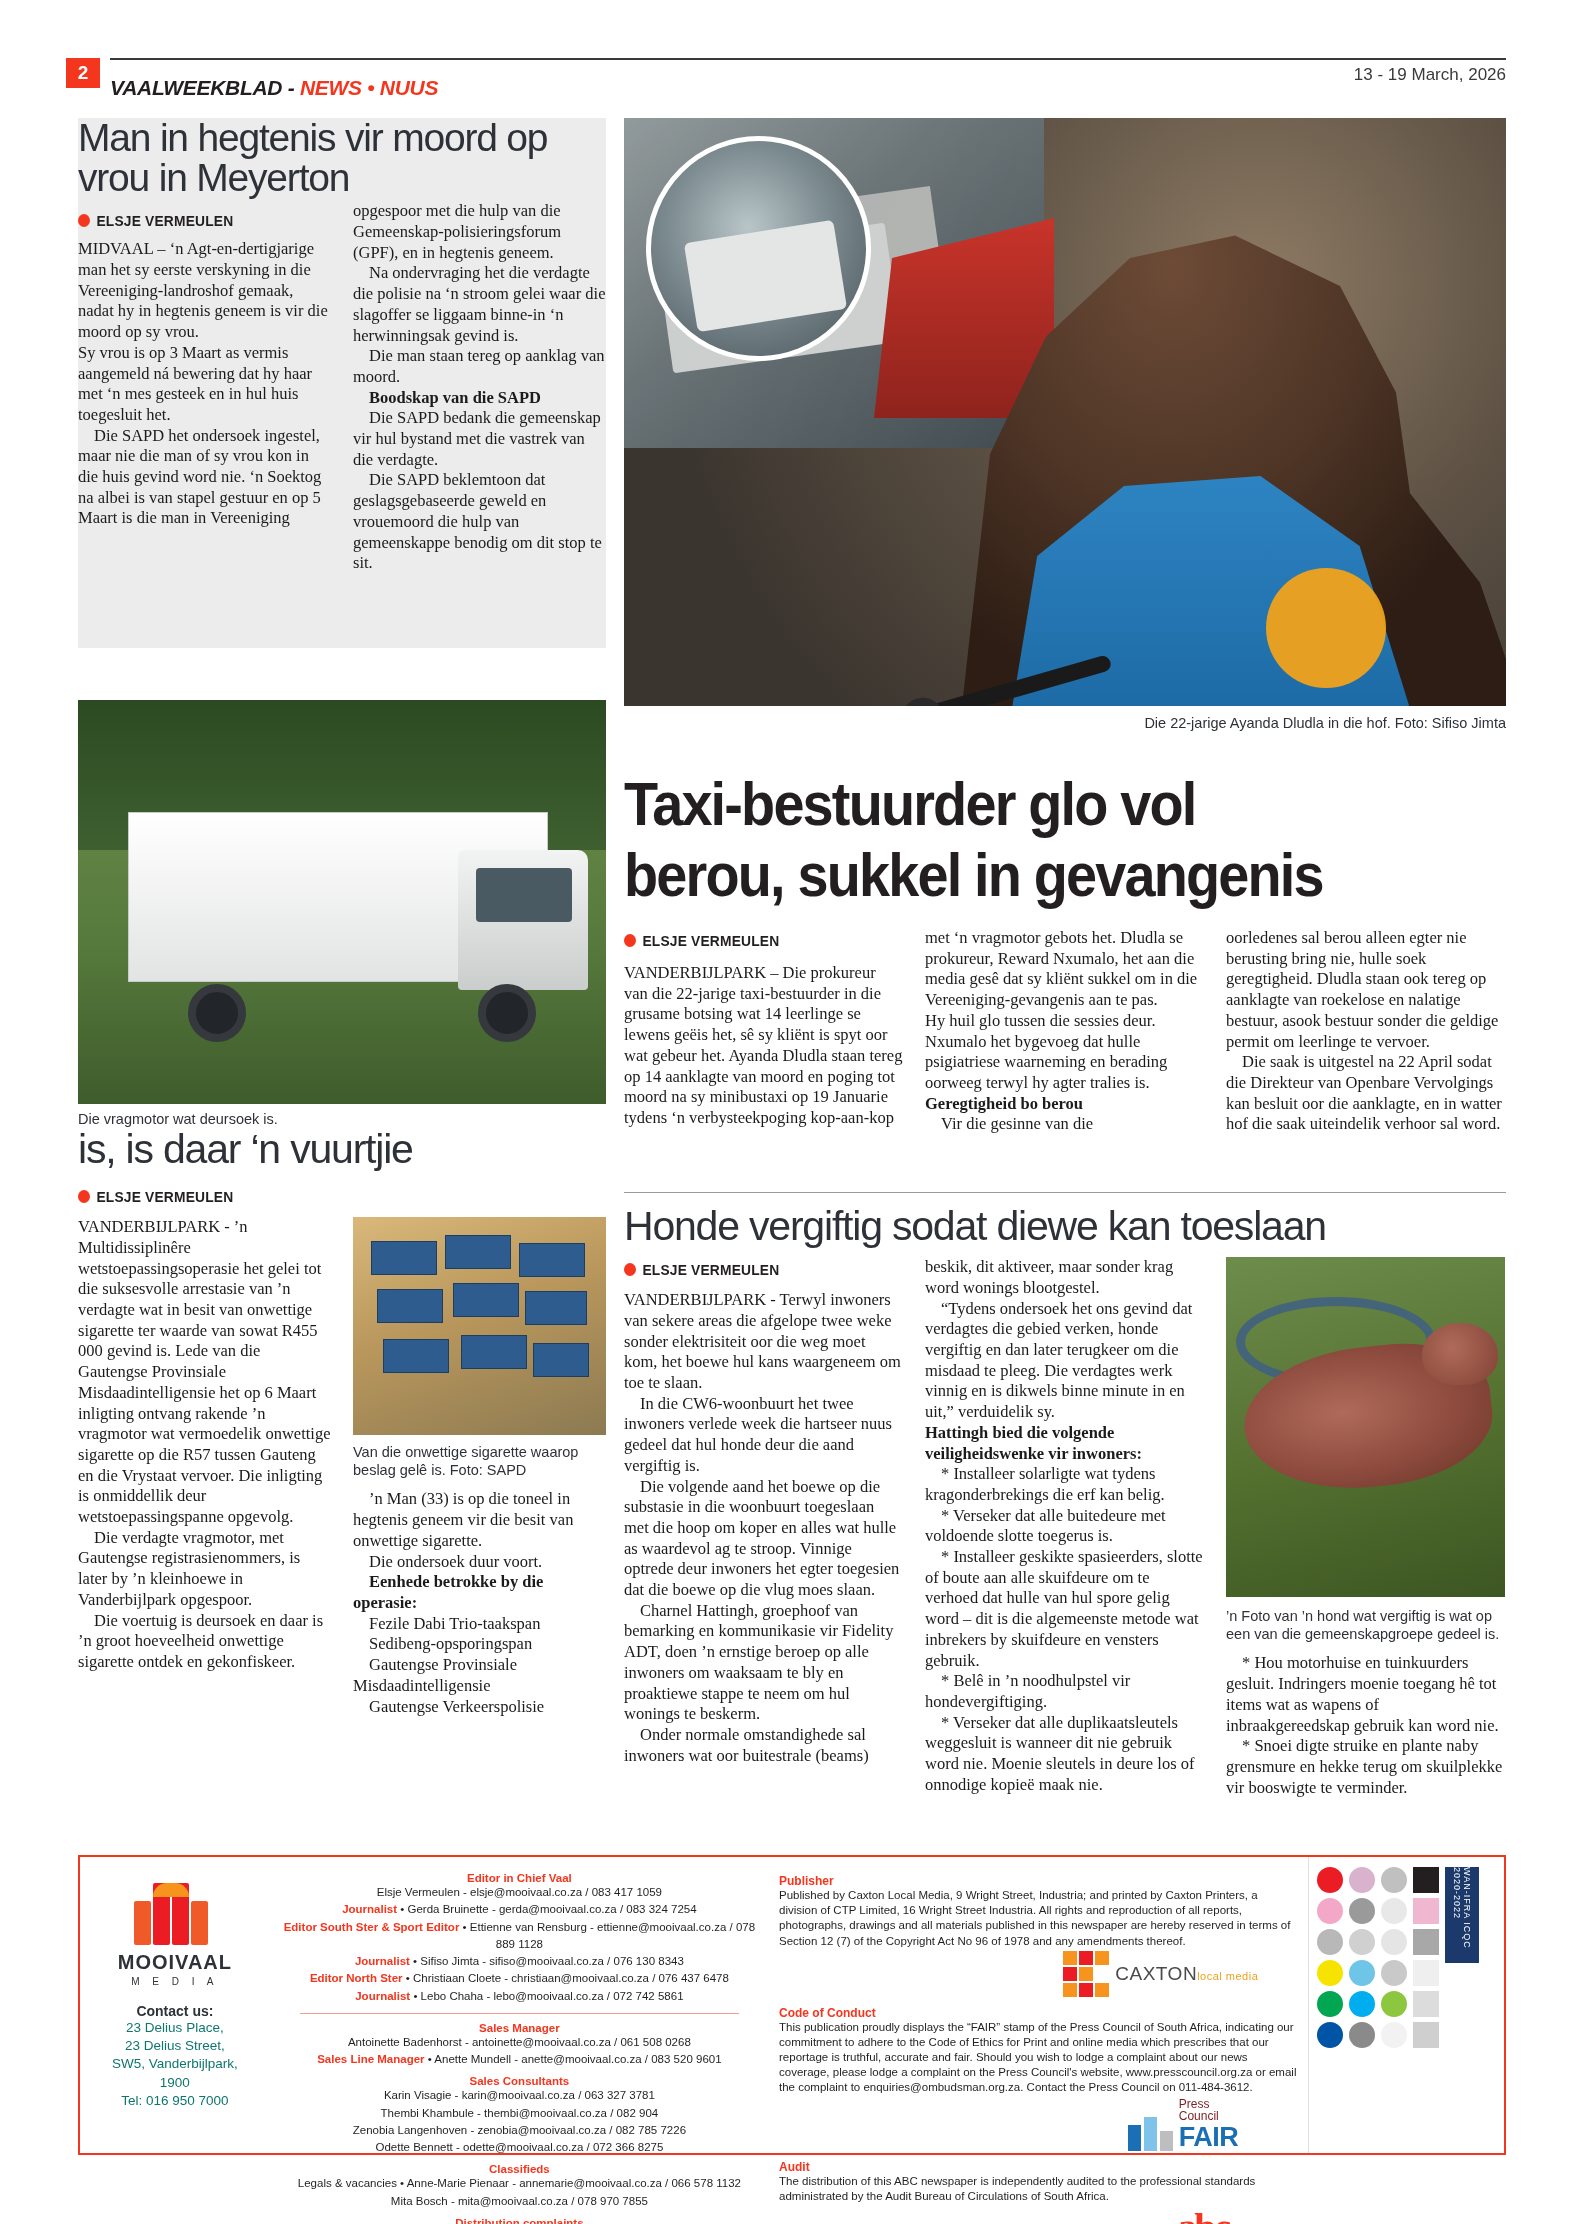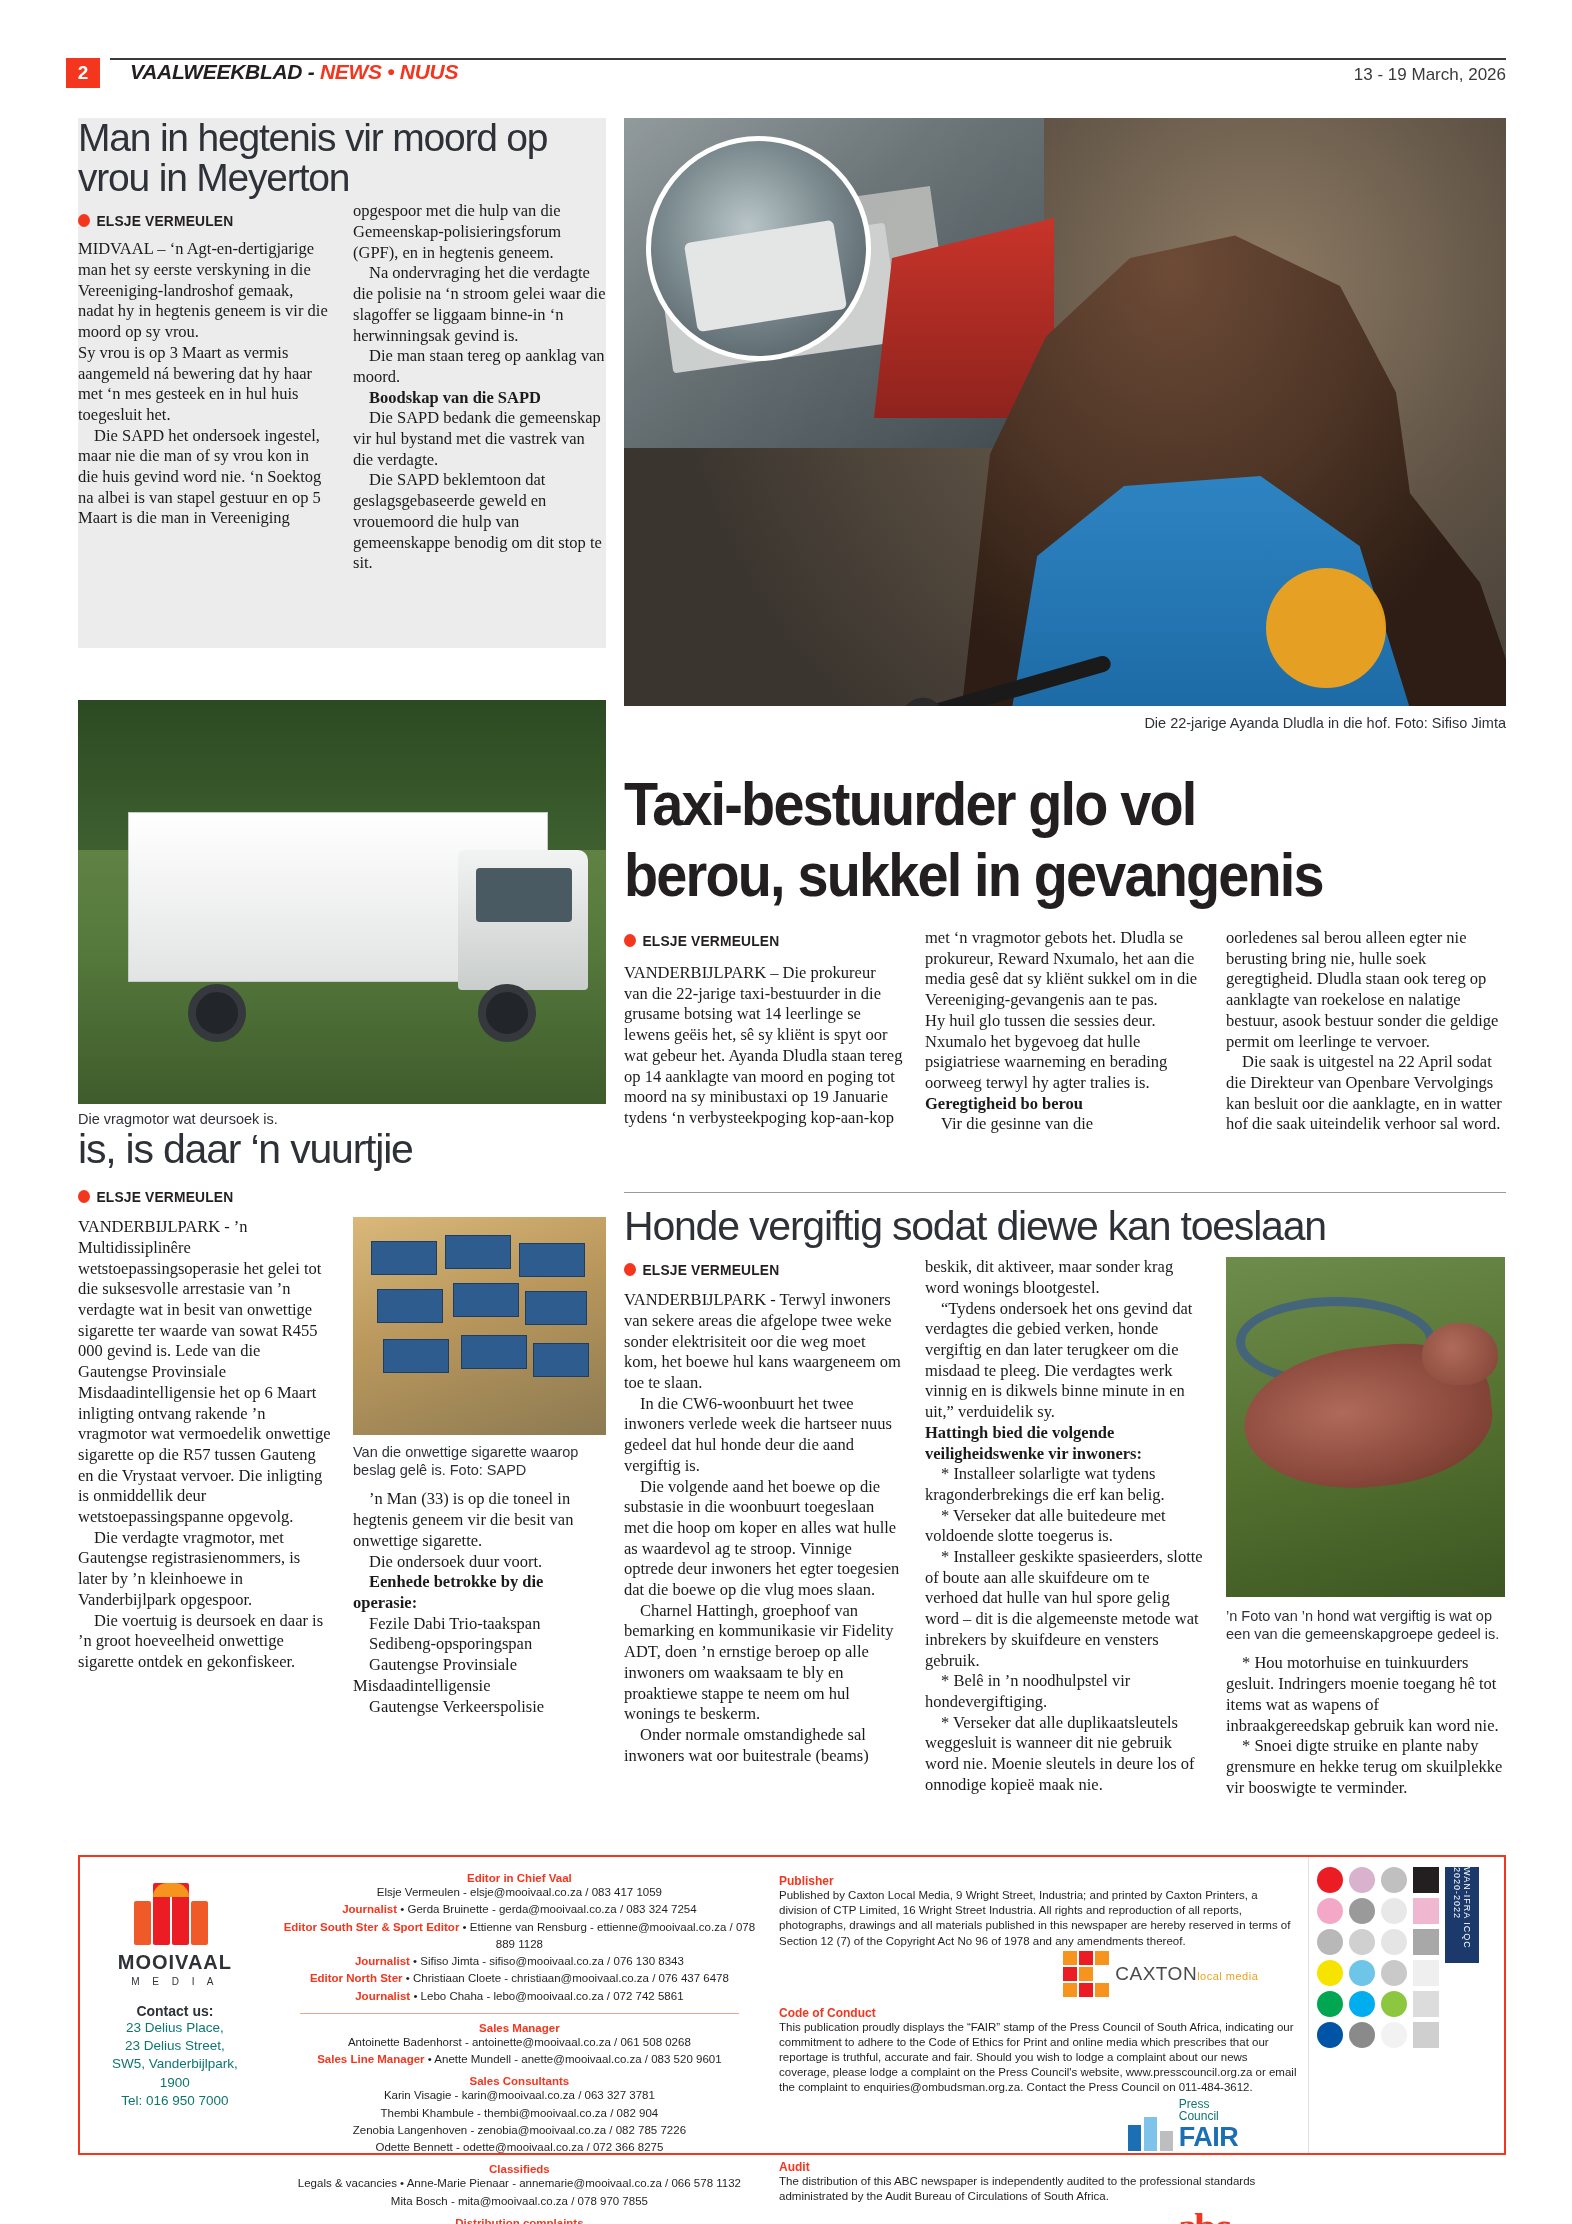--- a/index.html
+++ b/index.html
@@ -22,26 +22,25 @@
     background: #f4361e; color: #ffffff;
     width: 34px; height: 30px;
     display: flex; align-items: center; justify-content: center;
     font-weight: bold; font-size: 19px; font-family: "Liberation Sans", sans-serif;
   }
   .masthead-rule {
     flex: 1; margin-left: 10px; position: relative;
     border-top: 2px solid #3a3a3a;
   }
   .masthead-title {
-    position: absolute; left: 0; top: 0;
+    position: absolute; left: 0; top: 16px;
     font-size: 21px; font-weight: bold; font-style: italic;
     letter-spacing: -0.3px;
     font-family: "Liberation Sans", sans-serif;
     white-space: nowrap;
-    margin-left: 20px;
   }
   .masthead-title .red { color: #f4361e; }
   .masthead-date {
     position: absolute; right: 0; top: 5px;
     font-size: 17px; color: #3a3a3a;
     font-family: "Liberation Sans", sans-serif;
   }
 
   
   .hl {
@@ -277,21 +276,21 @@
   .f-swatch .sq { width:26px; height:26px; }
 
   .caxton-mark { width:46px; height:46px; position:relative; }
   .caxton-txt { font-size:19px; color:#4a4a4a; letter-spacing:0.5px; }
   .caxton-txt .lm { font-size:11px; color:#f0a21c; }
 
   .pc-logo { display:flex; align-items:flex-end; gap:6px; }
   .pc-bars { display:flex; align-items:flex-end; gap:3px; }
   .pc-bars i { display:block; width:13px; background:#1b6fb5; }
   .pc-txt { line-height:1.05; }
-  .pc-txt .s { font-size:12px; color:#0f766e; }
+  .pc-txt .s { font-size:12px; color:#7f1d1d; }
   .pc-txt .f { font-size:27px; color:#1b6fb5; font-weight:bold; letter-spacing:-0.5px; }
 
   .abc-mark { font-size:40px; font-weight:bold; color:#f4361e;
               font-family:"Liberation Serif", serif; letter-spacing:-3px; }
 
   .ifra-badge{
     width:34px; height:96px; background:#1b3a6b; color:#fff;
     font-size:9px; display:flex; align-items:center; justify-content:center;
     writing-mode: vertical-rl; letter-spacing:1px;
   }

